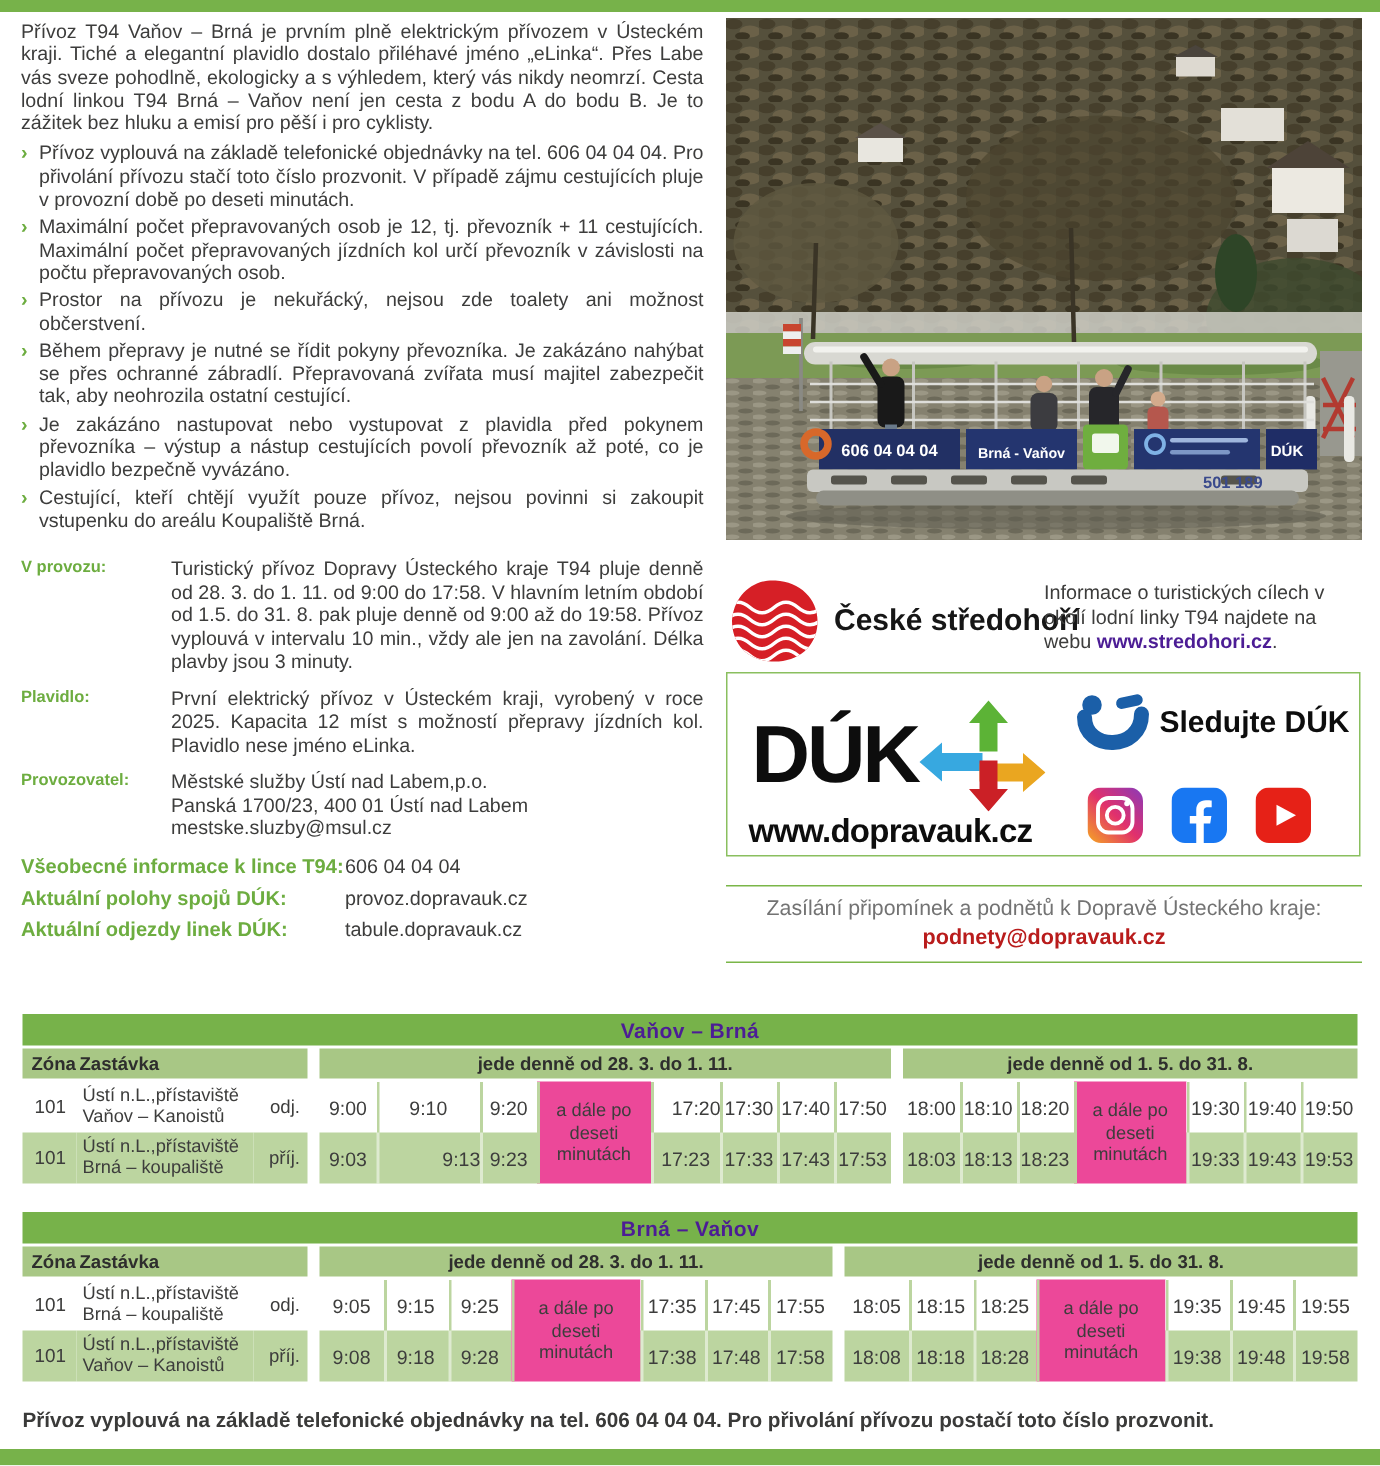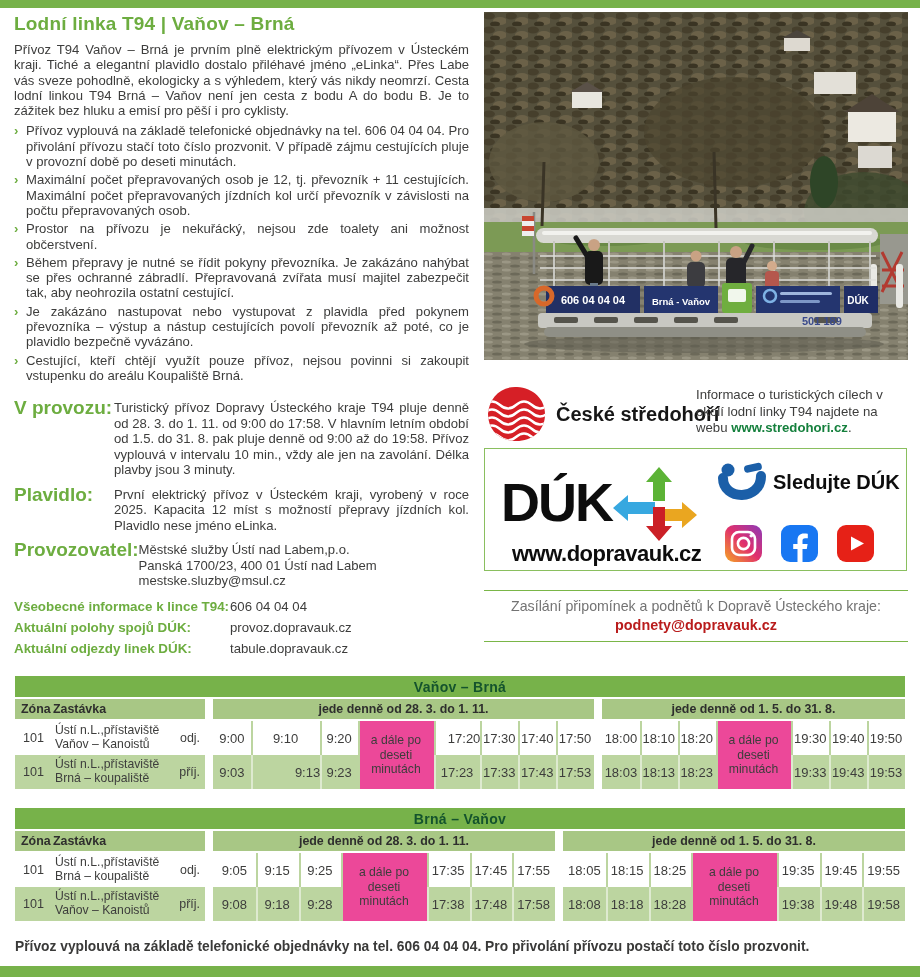--- a/index.html
+++ b/index.html
@@ -11,50 +11,50 @@
 
   
   .left-col{position:absolute;left:14px;top:13px;width:455px;}
   h1.title{margin:0 0 7px 0;font-size:19px;font-weight:bold;color:#6dad40;letter-spacing:.2px;}
   .intro{margin:0;font-size:13.1px;line-height:15.3px;text-align:justify;}
   .bullets{margin:5px 0 0 0;padding:0;list-style:none;}
   .bullets li{position:relative;padding-left:12px;margin:3px 0;font-size:13.1px;line-height:15.3px;text-align:justify;}
   .bullets li .mk{position:absolute;left:0;top:0;color:#6dad40;font-weight:bold;}
   .info-rows{margin-top:17px;}
   .info-row{display:flex;margin-bottom:9px;}
-  .info-row .lbl{flex:0 0 100px;font-weight:bold;color:#6dad40;font-size:19px;line-height:15.5px;}
+  .info-row .lbl{flex:0 0 100px;font-weight:bold;color:#6dad40;font-size:11px;line-height:15.5px;}
   .info-row .val{flex:1;font-size:13.1px;line-height:15.5px;text-align:justify;}
   .info-row .val.lines{text-align:left;}
   .contact-rows{margin-top:10px;}
   .contact-row{display:flex;margin-bottom:6px;}
   .contact-row .lbl{flex:0 0 216px;font-weight:bold;color:#6dad40;font-size:13.4px;}
   .contact-row .val{flex:1;font-size:13.2px;}
 
   
   .right-col{position:absolute;left:484px;top:12px;width:424px;height:654px;}
   .photo{position:absolute;left:0;top:0;width:424px;height:348px;overflow:hidden;background:#5a543f;}
   .stredohori{position:absolute;left:0;top:373px;width:424px;height:60px;}
   .stredohori .logo{position:absolute;left:2px;top:0;}
   .stredohori .name{position:absolute;left:72px;top:18px;font-size:20px;font-weight:bold;color:#161616;}
   .stredohori .txt{position:absolute;left:212px;top:2px;width:212px;font-size:13.2px;line-height:16.5px;}
-  .stredohori .txt b{color:#15803d;}
+  .stredohori .txt b{color:#4c1d95;}
   .duk-box{position:absolute;left:0;top:436px;width:421px;height:121px;border:1.5px solid #8abf5f;background:#fff;}
   .duk-logo{position:absolute;left:16px;top:14px;}
-  .duk-web{position:absolute;left:14px;top:92px;font-size:22px;font-weight:bold;color:#0d0d0d;letter-spacing:-.5px;margin-left:13px;}
+  .duk-web{position:absolute;left:14px;top:92px;font-size:22px;font-weight:bold;color:#0d0d0d;letter-spacing:-.5px;}
   .duk-smiley{position:absolute;left:232px;top:12px;}
   .duk-follow{position:absolute;left:288px;top:22px;font-size:20px;font-weight:bold;color:#0d0d0d;}
   .socials{position:absolute;left:240px;top:76px;display:flex;gap:19px;}
   .feedback{position:absolute;left:0;top:578px;width:424px;border-top:1.5px solid #7ab648;border-bottom:1.5px solid #7ab648;padding:7px 0 8px 0;text-align:center;}
   .feedback .l1{font-size:14.2px;color:#737373;}
   .feedback .l2{font-size:14.4px;font-weight:bold;color:#b91c1c;margin-top:3px;}
 
   
   .tables{position:absolute;left:15px;top:676px;width:890px;}
   .tt{margin-bottom:19px;}
-  .tt-title{height:21px;background:#77b24a;color:#14532d;font-weight:bold;font-size:14px;
+  .tt-title{height:21px;background:#77b24a;color:#4c1d95;font-weight:bold;font-size:14px;
             display:flex;align-items:center;justify-content:center;margin-bottom:2px;letter-spacing:.3px;}
   .tt-grid{display:grid;grid-template-rows:20px 2px 34px 34px;}
   .hcell{background:#a8c785;display:flex;align-items:center;font-weight:bold;font-size:12.4px;color:#2e2e2d;}
   .hcell.stops span.z{width:38px;padding-left:6px;box-sizing:border-box;}
   .hcell.grp{justify-content:center;}
   .c{display:flex;align-items:center;justify-content:center;font-size:13px;}
   .c.w{background:#fff;}
   .c.g{background:#bcd5a0;}
   .c.sepw{box-shadow:inset 2px 0 0 #bcd5a0;}
   .c.sepg{box-shadow:inset 2px 0 0 rgba(255,255,255,.5);}
@@ -65,21 +65,20 @@
 
   .footer-note{position:absolute;left:15px;top:939px;width:890px;font-weight:bold;font-size:13.8px;color:#3a3a39;}
 </style>
 </head>
 <body>
 
 <div class="page">
   <div class="bar top"></div>
 
   <div class="left-col">
-    <h1 class="title">Lodní linka T94 | Vaňov – Brná</h1>
     <p class="intro">Přívoz T94 Vaňov – Brná je prvním plně elektrickým přívozem v Ústeckém kraji. Tiché a elegantní plavidlo dostalo přiléhavé jméno „eLinka“. Přes Labe vás sveze pohodlně, ekologicky a s výhledem, který vás nikdy neomrzí.  Cesta lodní linkou T94 Brná – Vaňov není jen cesta z bodu A do bodu B. Je to zážitek bez hluku a emisí pro pěší i pro cyklisty.</p>
     <ul class="bullets">
         <li><span class="mk">›</span><span>Přívoz vyplouvá na základě telefonické objednávky na tel. 606 04 04 04. Pro přivolání přívozu stačí toto číslo prozvonit. V případě zájmu cestujících pluje v provozní době po deseti minutách.</span></li>
         <li><span class="mk">›</span><span>Maximální počet přepravovaných osob je 12, tj. převozník + 11 cestujících. Maximální počet přepravovaných jízdních kol určí převozník v závislosti na počtu přepravovaných osob.</span></li>
         <li><span class="mk">›</span><span>Prostor na přívozu je nekuřácký, nejsou zde toalety ani možnost občerstvení.</span></li>
         <li><span class="mk">›</span><span>Během přepravy je nutné se řídit pokyny převozníka. Je zakázáno nahýbat se přes ochranné zábradlí. Přepravovaná zvířata musí majitel zabezpečit tak, aby neohrozila ostatní cestující.</span></li>
         <li><span class="mk">›</span><span>Je zakázáno nastupovat nebo vystupovat z plavidla před pokynem převozníka – výstup a nástup cestujících povolí převozník až poté, co je plavidlo bezpečně vyvázáno.</span></li>
         <li><span class="mk">›</span><span>Cestující, kteří chtějí využít pouze přívoz, nejsou povinni si zakoupit vstupenku do areálu Koupaliště Brná.</span></li>
       </ul>
     <div class="info-rows">

